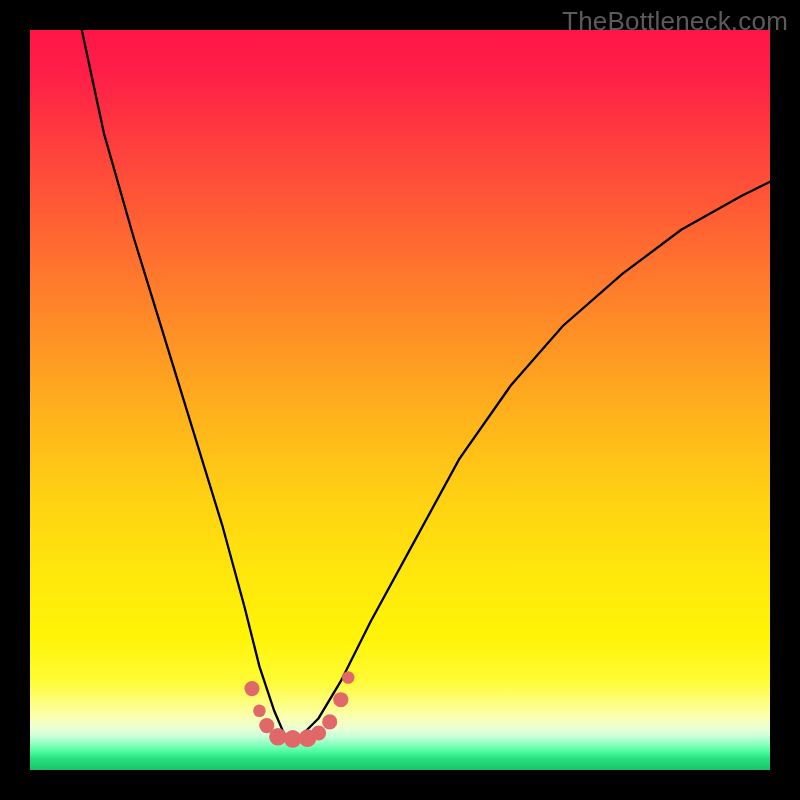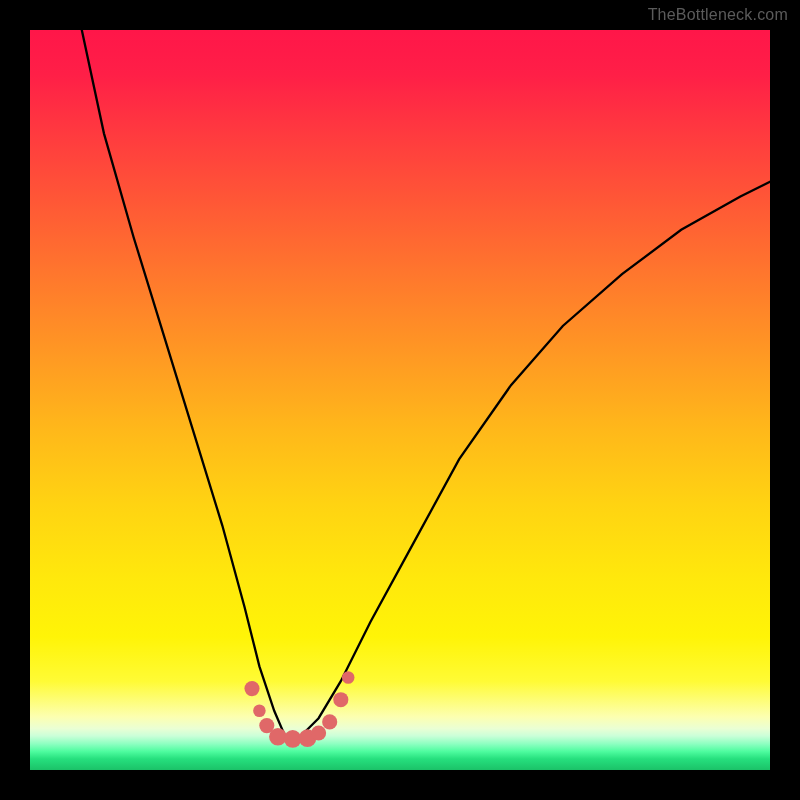--- a/index.html
+++ b/index.html
@@ -51,21 +51,21 @@
       #4efc9f 97.5%,
       #26e07e 98.5%,
       #1bc268 100%
     );
   }
   .watermark {
     position: absolute;
     top: 6px;
     right: 12px;
     color: #5b5b5b;
-    font-size: 16px;
+    font-size: 26px;
     letter-spacing: 0.2px;
     font-weight: 400;
     user-select: none;
   }
   svg.curve {
     position: absolute;
     inset: 0;
   }
 </style>
 </head>

